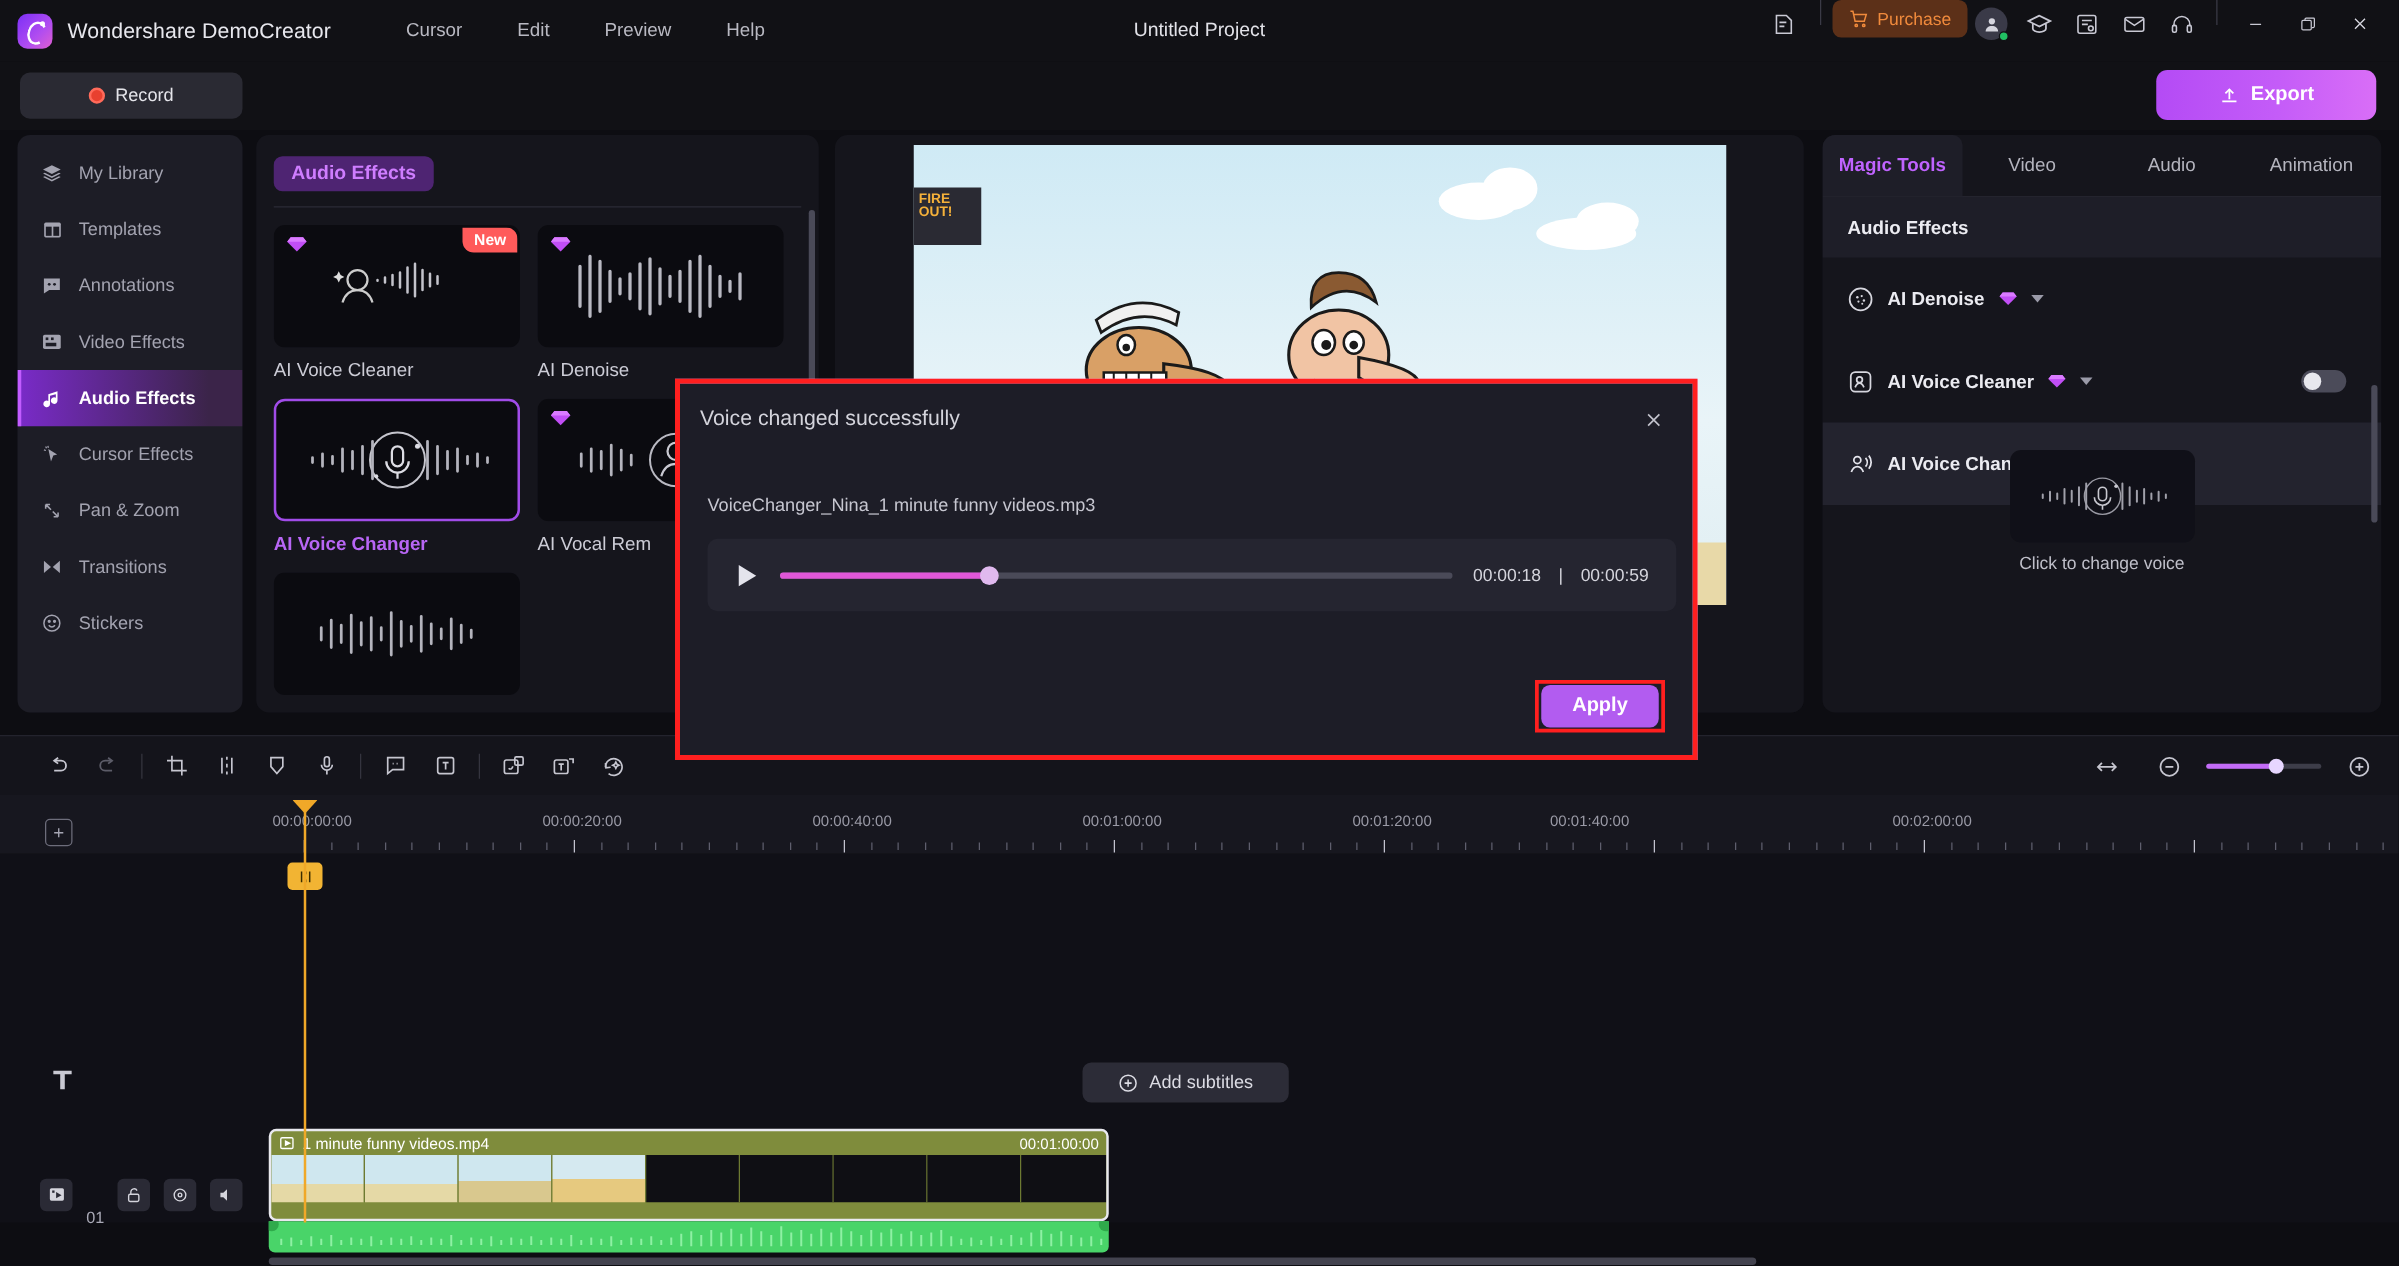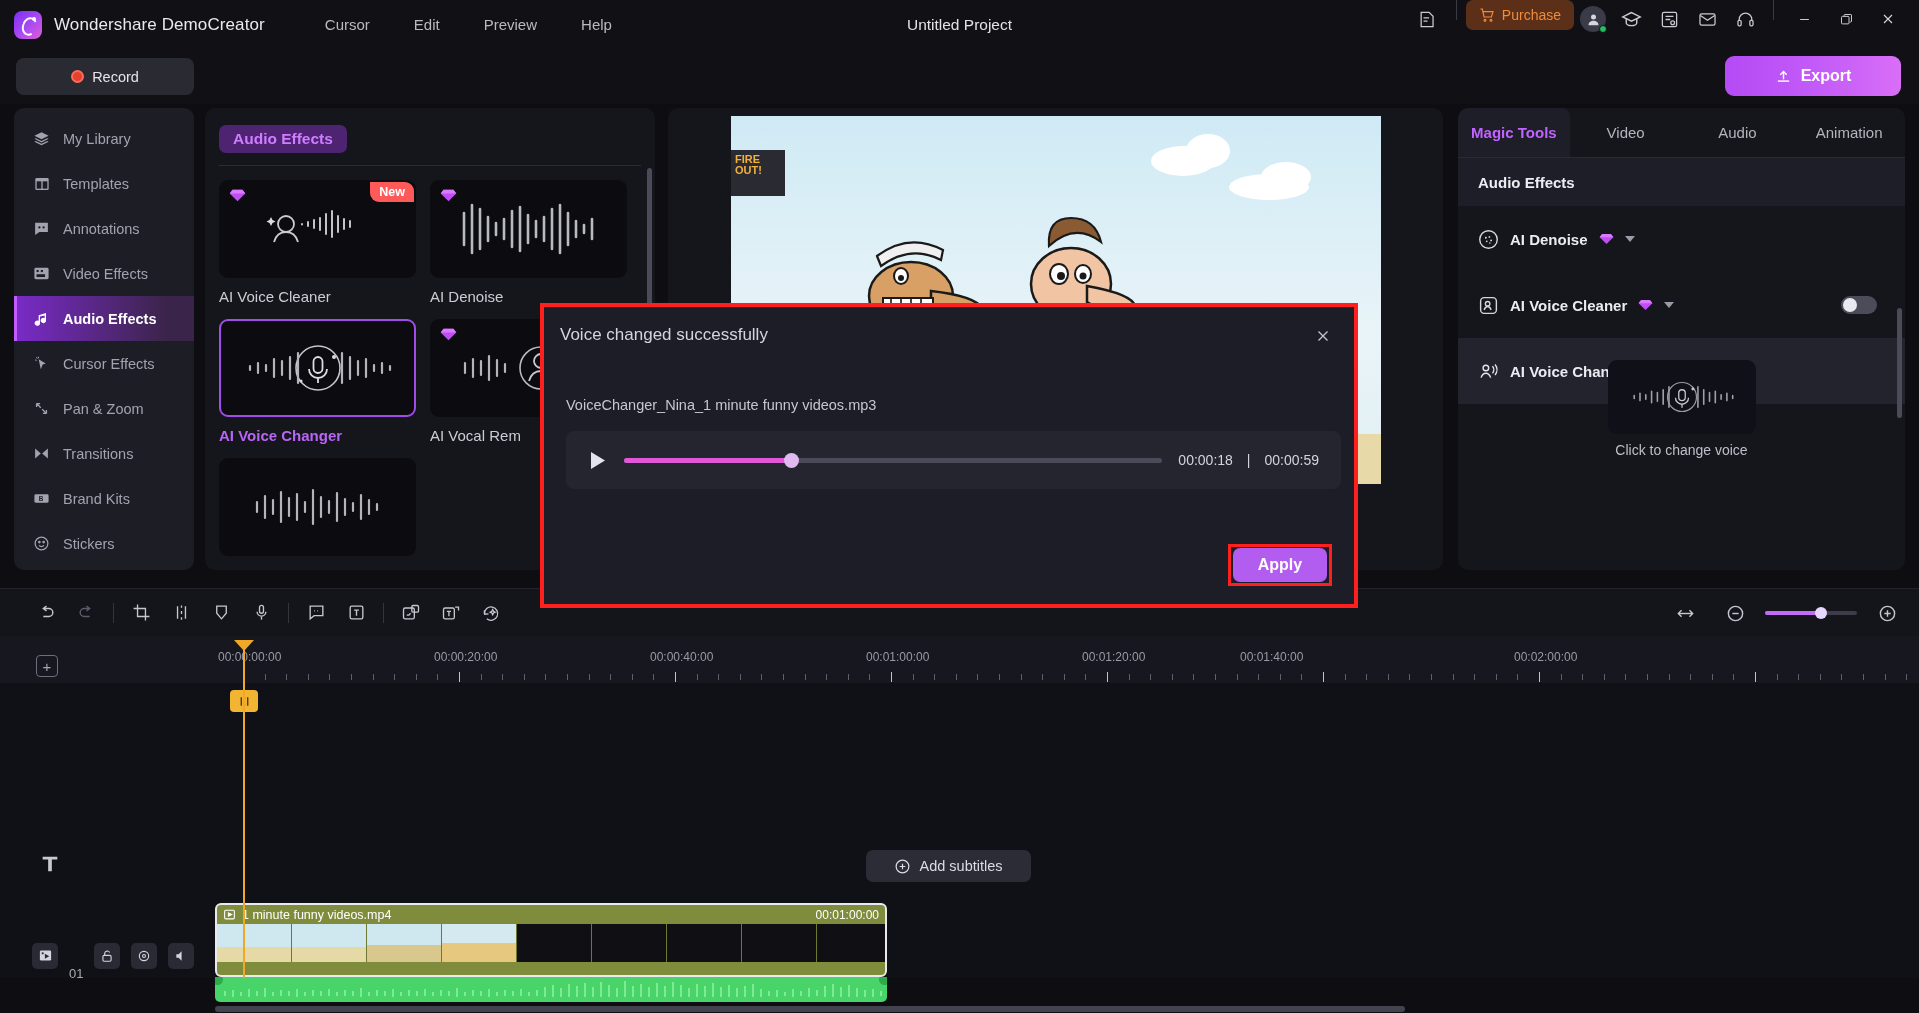--- a/index.html
+++ b/index.html
@@ -397,29 +397,20 @@
       <span>Pan &amp; Zoom</span>
     </div>
     <div class="navitem">
       <span class="navicon">
         <svg width="17" height="17" viewBox="0 0 24 24" fill="#a3a3b0">
             <path d="M3 5v14l8-7z"></path>
             <path d="M21 5v14l-8-7z"></path>
           </svg>
       </span>
       <span>Transitions</span>
-    </div>
-    <div class="navitem">
-      <span class="navicon">
-        <svg width="17" height="17" viewBox="0 0 24 24" fill="#a3a3b0">
-            <rect x="2" y="6" width="20" height="12" rx="2"></rect>
-            <text x="8" y="16" font-size="9" fill="#1d1d26" font-family="sans-serif" font-weight="bold">B</text>
-          </svg>
-      </span>
-      <span>Brand Kits</span>
     </div>
     <div class="navitem">
       <span class="navicon">
         <svg width="17" height="17" viewBox="0 0 24 24" fill="none" stroke="#a3a3b0" stroke-width="1.7">
             <circle cx="12" cy="12" r="9"></circle>
             <circle cx="9" cy="10" r="1" fill="#a3a3b0"></circle>
             <circle cx="15" cy="10" r="1" fill="#a3a3b0"></circle>
             <path d="M8.5 14.5c1 1.2 2.1 1.8 3.5 1.8s2.5-.6 3.5-1.8"></path>
           </svg>
       </span>

